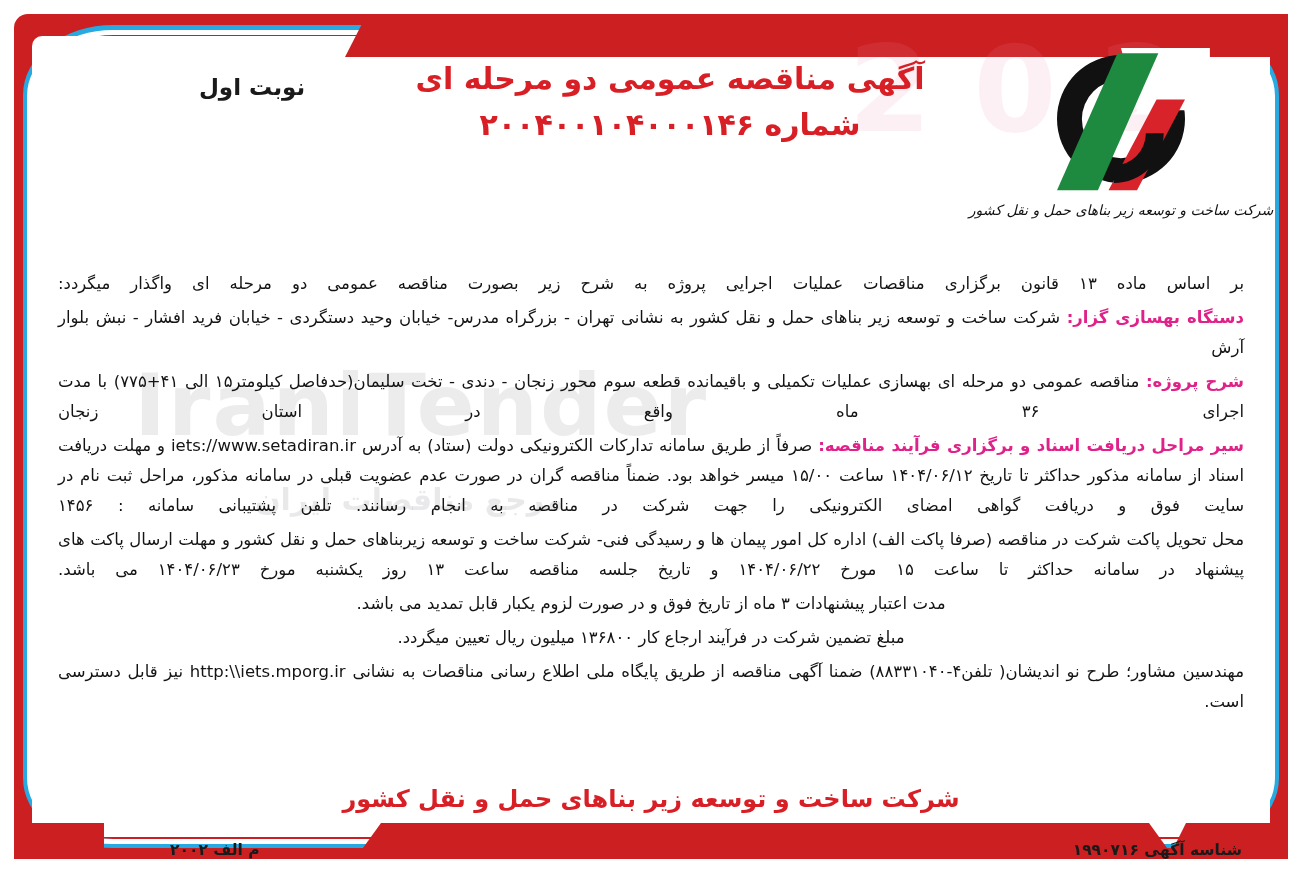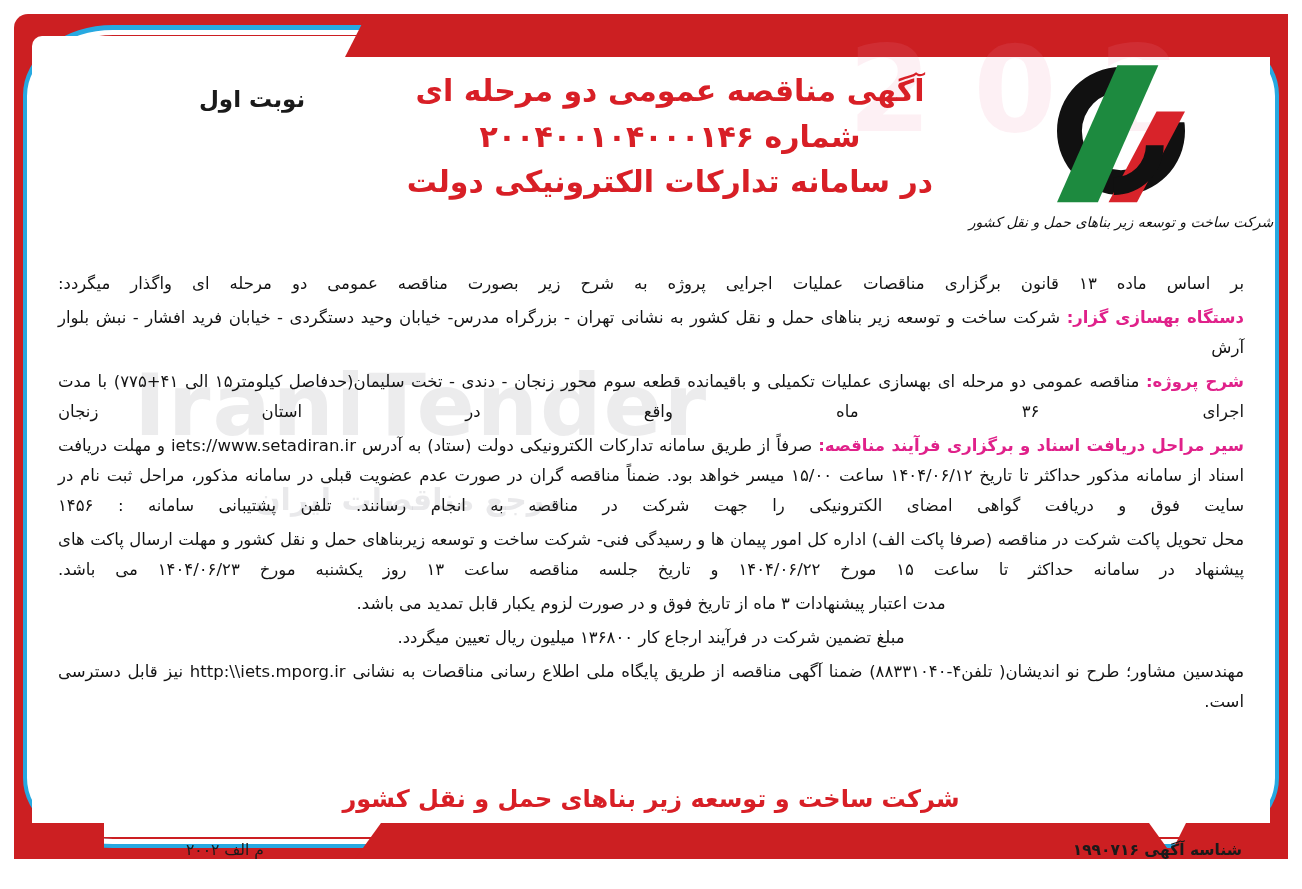--- a/index.html
+++ b/index.html
@@ -94,21 +94,21 @@
     width:120px;height:36px;
     background:#cc1f22;
     z-index:4;
     clip-path:polygon(18px 0,100% 0,100% 100%,0 100%);
   }
 
   
   .header{
     position:absolute;
     z-index:8;
-    top:48px;left:32px;
+    top:36px;left:32px;
     width:1238px;height:225px;
   }
   .nobat{
     position:absolute;
     top:38px;left:110px;
     width:220px;
     text-align:center;
     font-size:23px;
     font-weight:bold;
     color:#1a1a1a;
@@ -170,23 +170,22 @@
     text-align:center;
     color:#d81f26;
     font-size:24px;
     font-weight:bold;
   }
   .footer-left{
     position:absolute;
     z-index:9;
     bottom:30px;left:170px;
     font-size:15.5px;
-    font-weight:normal;
+    font-weight:bold;
     color:#1a1a1a;
-    margin-left:16px;
   }
   .footer-right{
     position:absolute;
     z-index:9;
     bottom:30px;right:60px;
     font-size:15.5px;
     font-weight:bold;
     color:#1a1a1a;
     margin-top:46px;
   }
@@ -237,21 +236,20 @@
   <div class="wm wm-main">IraniTender</div>
   <div class="wm wm-fa">مرجع مناقصات ایران</div>
 
   <div class="header">
 
     <div class="nobat">نوبت اول</div>
 
     <div class="title">
       <div class="l1">آگهی مناقصه عمومی دو مرحله ای</div>
       <div class="l2">شماره  ۲۰۰۴۰۰۱۰۴۰۰۰۱۴۶</div>
-      <div class="l3">در سامانه تدارکات الکترونیکی دولت</div>
     </div>
 
     <div class="logo-wrap">
       <svg class="logo-mark" viewBox="0 0 200 180">
 
         <path d="M100 8 A72 72 0 1 0 100 152 A72 72 0 1 0 100 8 Z
                  M100 36 A44 44 0 1 1 100 124 A44 44 0 1 1 100 36 Z" fill="#111111" fill-rule="evenodd"></path>
 
         <polygon points="100,0 200,0 200,70 118,70" fill="#ffffff"></polygon>
         <polygon points="150,150 200,150 200,180 120,180" fill="#ffffff"></polygon>

